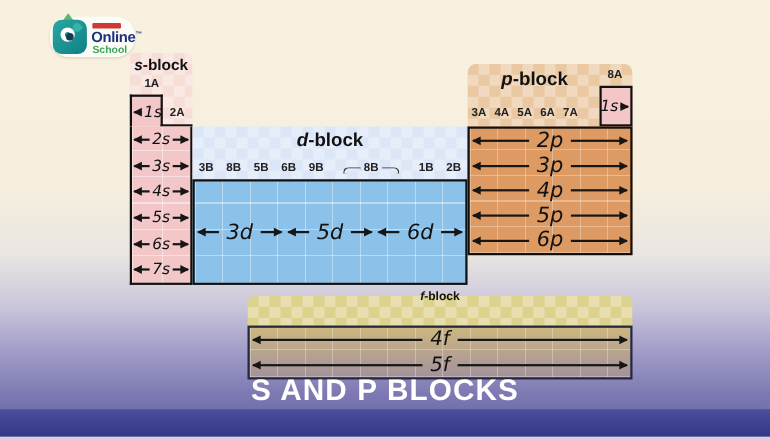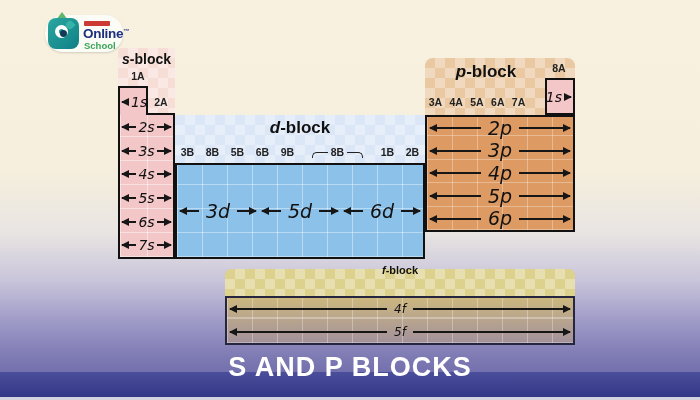--- a/index.html
+++ b/index.html
@@ -7,21 +7,21 @@
   .stage{position:relative;width:700px;height:400px;overflow:hidden;
     background:linear-gradient(180deg,#f8f1df 0%,#f6efdd 42%,#e9e5e2 58%,#c9c5da 70%,#a09cc8 80%,#7b78b2 90%,#615ea4 100%);}
   .abs{position:absolute;box-sizing:border-box;}
 
   
   .bottom-band{left:0;top:372px;width:700px;height:25px;background:linear-gradient(180deg,#4b4e9b,#343786);}
   .bottom-strip{left:0;top:397px;width:700px;height:3px;background:#d4d4e1;}
 
   
   .main-title{left:0;top:340px;width:700px;text-align:center;color:var(--title-text,#fff);
-    font-size:27px;font-weight:bold;letter-spacing:1px;margin-top:12px;}
+    font-size:27px;font-weight:bold;letter-spacing:1px;}
 
   
   .logo-pill{left:45px;top:15px;width:78px;height:37px;background:#fcfcf6;border-radius:18px;
     box-shadow:0 1px 2px rgba(0,0,0,.15);}
   .logo-mark{left:48px;top:18px;width:31px;height:31px;border-radius:8px;
     background:linear-gradient(135deg,#2aa7a0,#0f7f85);}
   .logo-tri{left:56px;top:12px;width:0;height:0;border-left:6px solid transparent;
     border-right:6px solid transparent;border-bottom:8px solid #5fb56d;}
   .logo-ring{left:55px;top:25px;width:13px;height:13px;border:4px solid #fff;border-radius:50%;}
   .logo-dot{left:60px;top:30px;width:7px;height:7px;border-radius:50%;background:#123a55;}
@@ -103,21 +103,21 @@
                      repeating-linear-gradient(0deg,rgba(255,255,255,.32) 0 1px,transparent 1px 23.4px);}
 
   
   .f-head{left:225px;top:269px;width:350px;height:27px;background-color:var(--f-header,#ddd18e);border-radius:6px 6px 0 0;}
   .f-title{left:225px;top:264px;width:350px;font-size:11px;}
   .f-body{left:225px;top:296px;width:350px;height:49px;
     background-image:repeating-linear-gradient(90deg,rgba(255,255,255,.30) 0 1px,transparent 1px 25px),
                      repeating-linear-gradient(0deg,rgba(255,255,255,.30) 0 1px,transparent 1px 24.5px),
                      linear-gradient(180deg,var(--f-fill-top,#ccb77f),var(--f-fill-bottom,#a3919c));
     border:2px solid #26263f;display:flex;flex-direction:column;}
-  .f-body .lbl{font-size:12px;}
+  .f-body .lbl{font-size:18px;}
 </style>
 </head>
 <body>
 
 <div class="stage">
 
   <div class="abs bottom-band"></div>
   <div class="abs bottom-strip"></div>
 
   <div class="abs logo-pill"></div>

